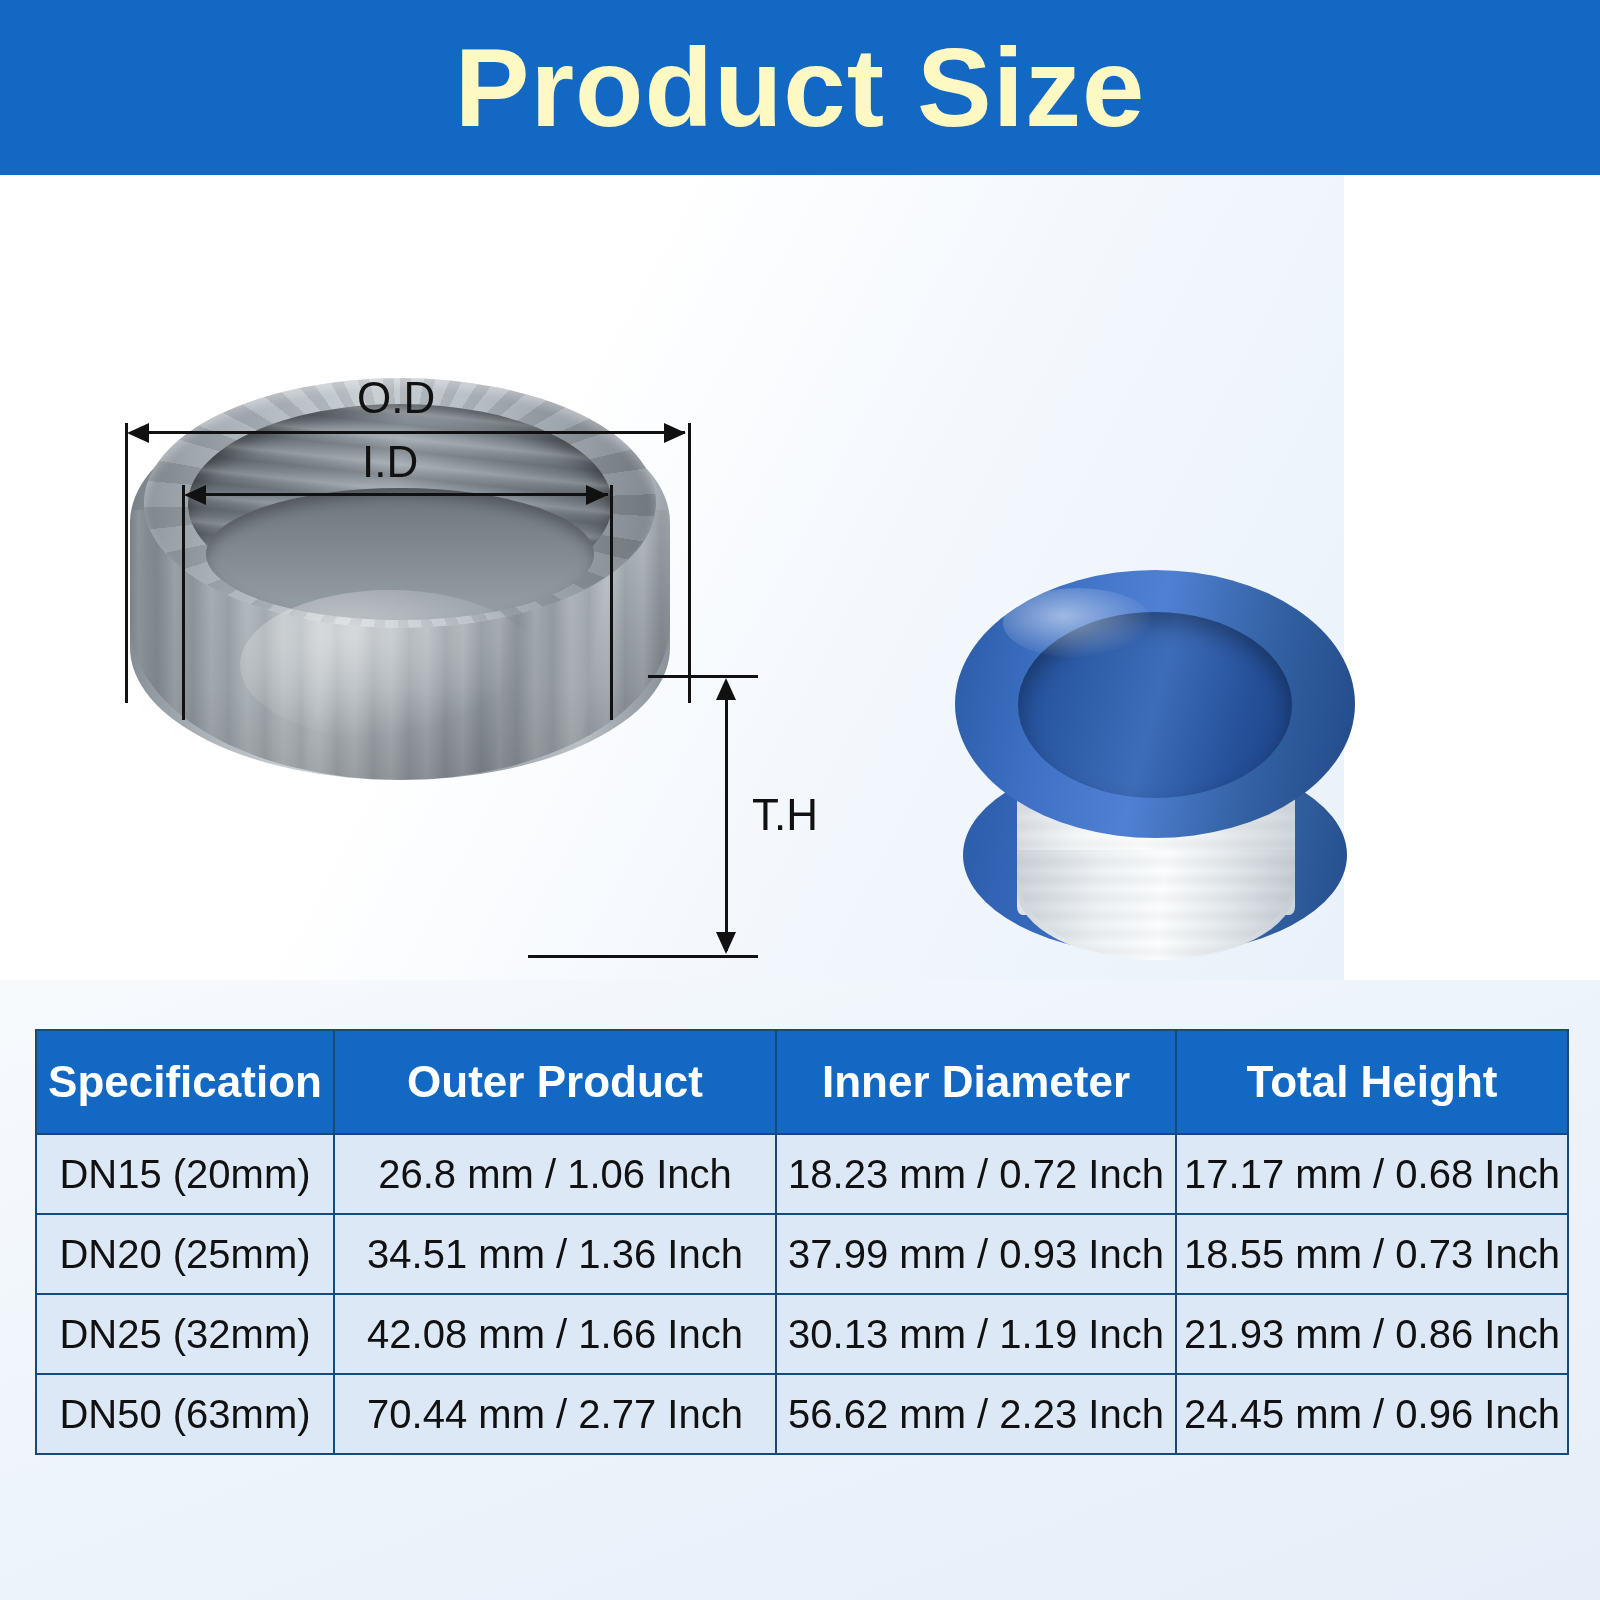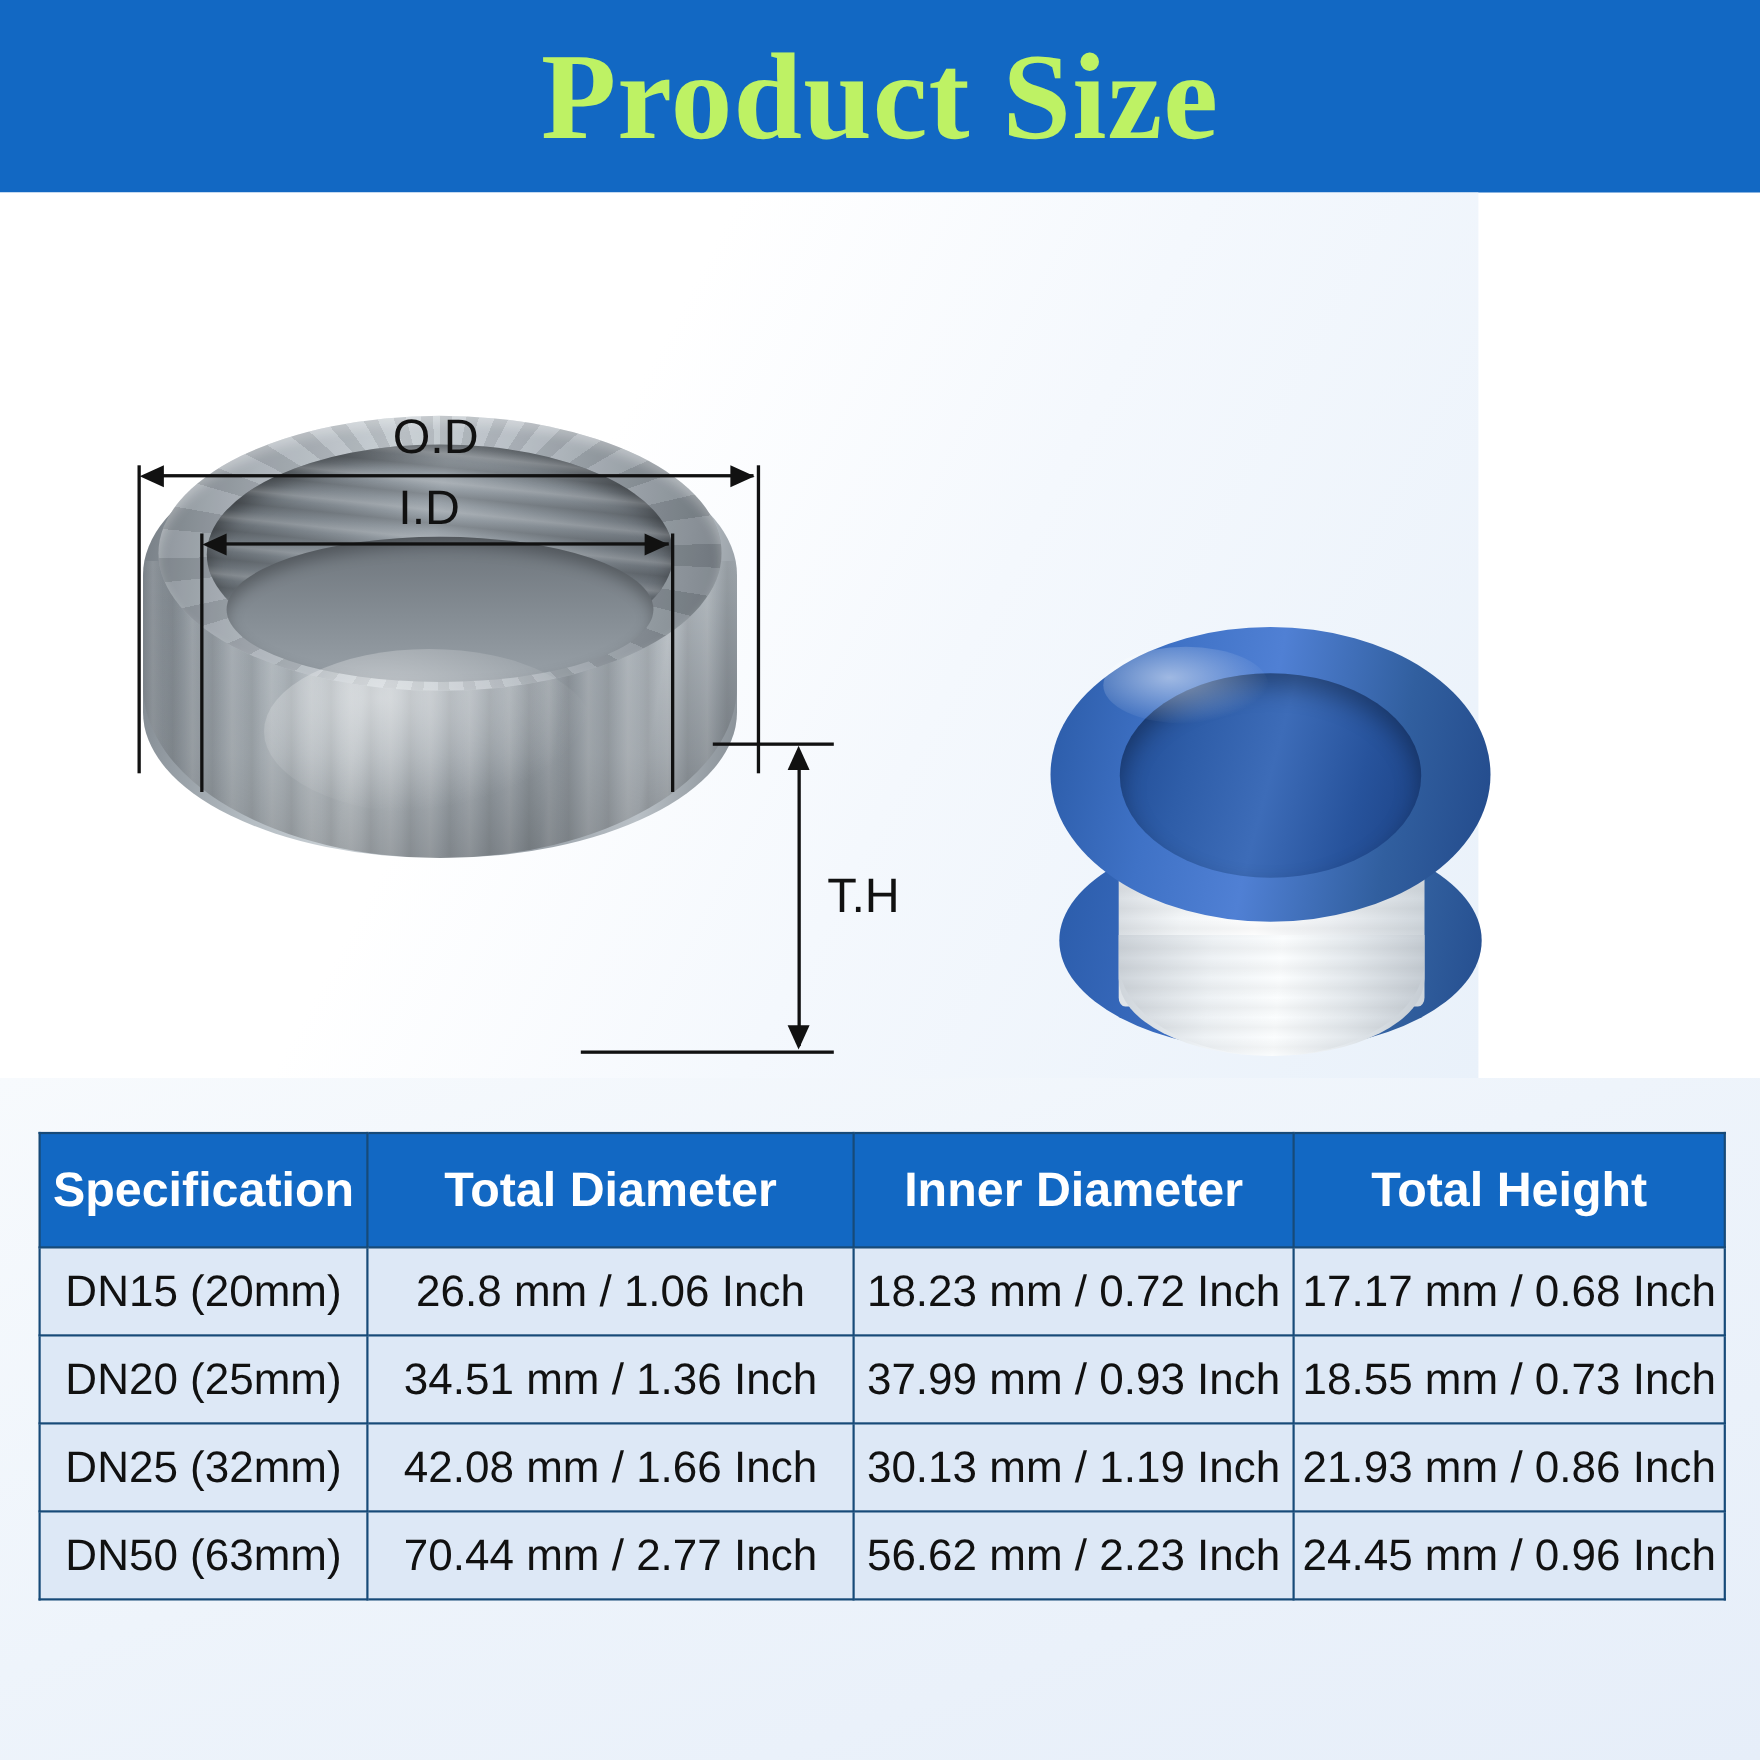--- a/index.html
+++ b/index.html
@@ -11,26 +11,26 @@
   }
   .page { position:relative; width:1600px; height:1600px; }
 
   
   .banner {
     position:absolute; left:0; top:0; width:1600px; height:175px;
     background:#1268c3;
     display:flex; align-items:center; justify-content:center;
   }
   .banner-title {
-    color:#bef264;
+    color:#fef9c3;
     font-size:112px;
     font-weight:bold;
     letter-spacing:1px;
     line-height:1;
-    font-family:Liberation Serif, serif;
+    font-family:Liberation Sans, sans-serif;
     text-align:center;
   }
 
   
   .showcase {
     position:absolute; left:0; top:175px; width:1344px; height:805px;
     background:
       linear-gradient(118deg, #ffffff 0%, #ffffff 38%, #f4f8fd 62%, #e9f1fa 100%);
   }
 
@@ -284,21 +284,21 @@
     <table class="spec">
       <colgroup>
         <col class="c-spec">
           <col class="c-od">
           <col class="c-id">
           <col class="c-th">
       </colgroup>
       <thead>
         <tr>
           <th>Specification</th>
-          <th>Total Diameter</th>
+          <th>Outer Product</th>
           <th>Inner Diameter</th>
           <th>Total Height</th>
         </tr>
       </thead>
       <tbody>
         <tr>
           <td>DN15 (20mm)</td>
           <td>26.8 mm / 1.06 Inch</td>
           <td>18.23 mm / 0.72 Inch</td>
           <td>17.17 mm / 0.68 Inch</td>

